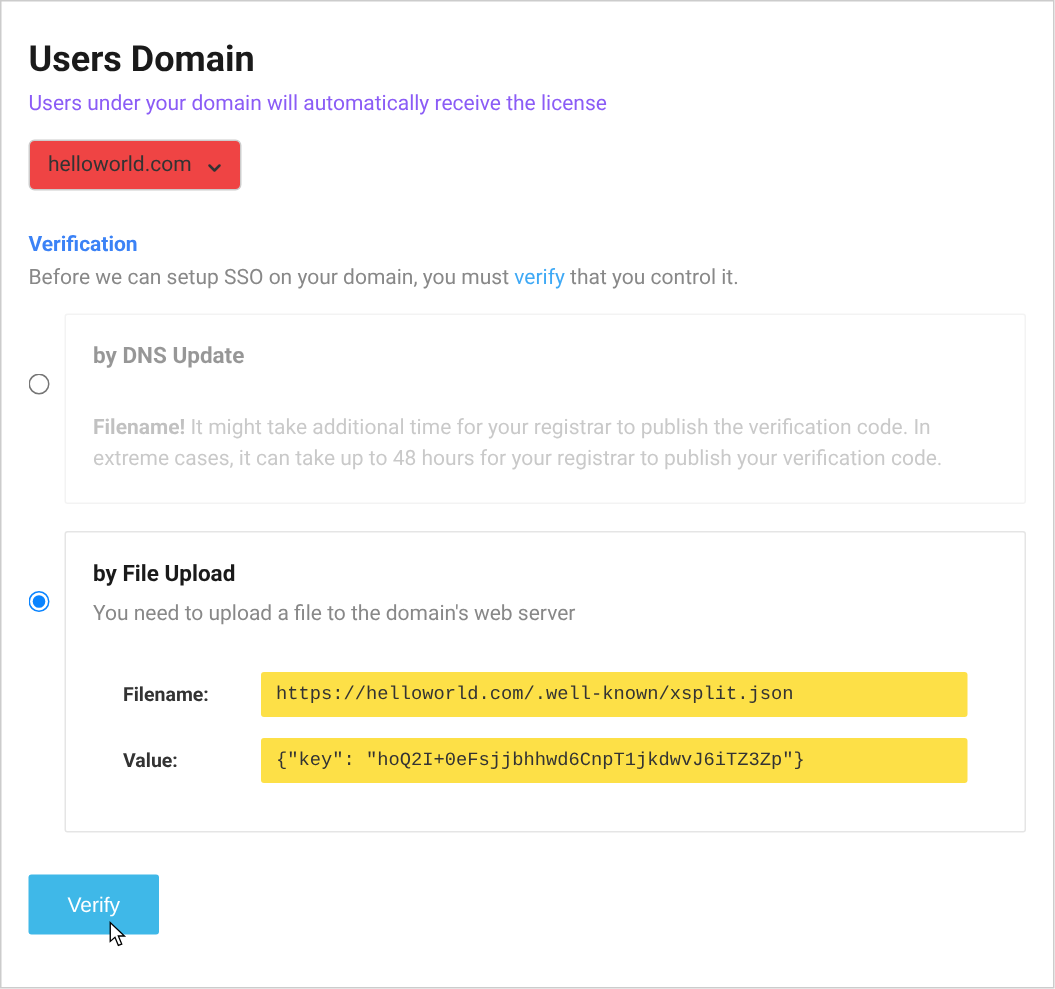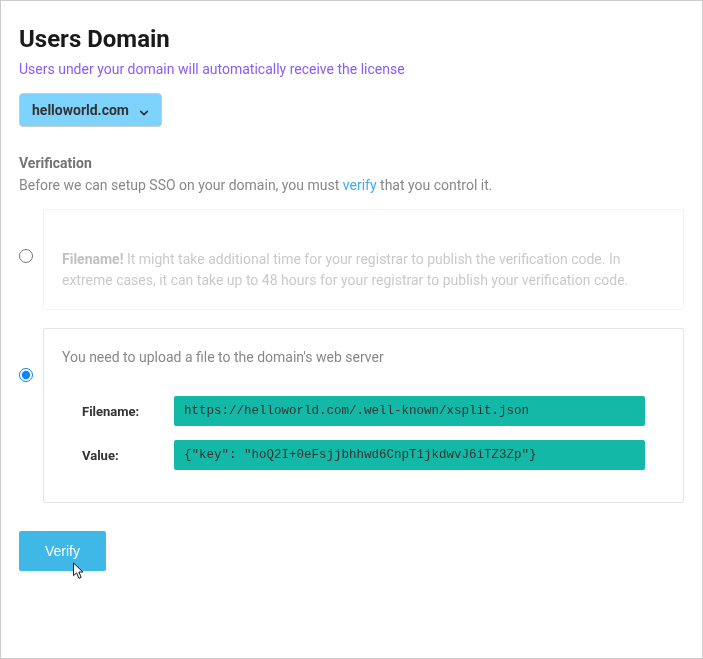--- a/index.html
+++ b/index.html
@@ -24,35 +24,34 @@
       margin-bottom: 16px;
     }
     .domain-select {
       display: inline-flex;
       align-items: center;
       border: 1px solid #ccc;
       border-radius: 4px;
       padding: 8px 12px;
       font-size: 14px;
       color: #333;
-      background: #7dd3fc;
+      background: #ef4444;
       cursor: pointer;
       gap: 10px;
       margin-bottom: 28px;
-      font-weight: bold;
     }
     .chevron-down {
       width: 10px;
       height: 10px;
       display: inline-block;
     }
     .section-heading {
       font-size: 14px;
       font-weight: 700;
-      color: #737373;
+      color: #3b82f6;
       margin-bottom: 6px;
     }
     .section-desc {
       font-size: 14px;
       color: #888;
       margin-bottom: 16px;
     }
     .verify-link {
       color: #3fa9f5;
       text-decoration: none;
@@ -107,21 +106,21 @@
       margin-top: 11px;
     }
     .file-label {
       width: 80px;
       font-size: 13px;
       font-weight: 700;
       color: #333;
     }
     .file-value {
       flex: 1;
-      background: #14b8a6;
+      background: #fde047;
       padding: 8px 10px;
       font-family: "SFMono-Regular", Consolas, "Liberation Mono", Menlo, monospace;
       font-size: 12.5px;
       color: #333;
       border-radius: 2px;
     }
     .verify-button {
       background: #3fb8e8;
       color: #fff;
       border: none;
@@ -159,30 +158,32 @@
 </div>
 
 <h2 class="section-heading">Verification</h2>
 <p class="section-desc">
   <span>Before we can setup SSO on your domain, you must </span><a class="verify-link">verify</a><span> that you control it.</span>
 </p>
 
 <div class="option-row">
   <input type="radio" name="method" class="radio" style="">
   <div class="option-box inactive">
+    <div class="option-title">by DNS Update</div>
     <div class="option-desc">
       <br>
       <span class="important">Filename!</span><span> It might take additional time for your registrar to publish the verification code. In extreme cases, it can take up to 48 hours for your registrar to publish your verification code.</span>
     </div>
   </div>
 </div>
 
 <div class="option-row">
   <input type="radio" name="method" class="radio" checked="" style="">
   <div class="option-box">
+    <div class="option-title">by File Upload</div>
     <div class="option-desc">You need to upload a file to the domain's web server</div>
     <div class="file-table">
       <div class="file-row">
         <div class="file-label">Filename:</div>
         <div class="file-value">https://helloworld.com/.well-known/xsplit.json</div>
       </div>
       <div class="file-row">
         <div class="file-label">Value:</div>
         <div class="file-value">{"key": "hoQ2I+0eFsjjbhhwd6CnpT1jkdwvJ6iTZ3Zp"}</div>
       </div>

